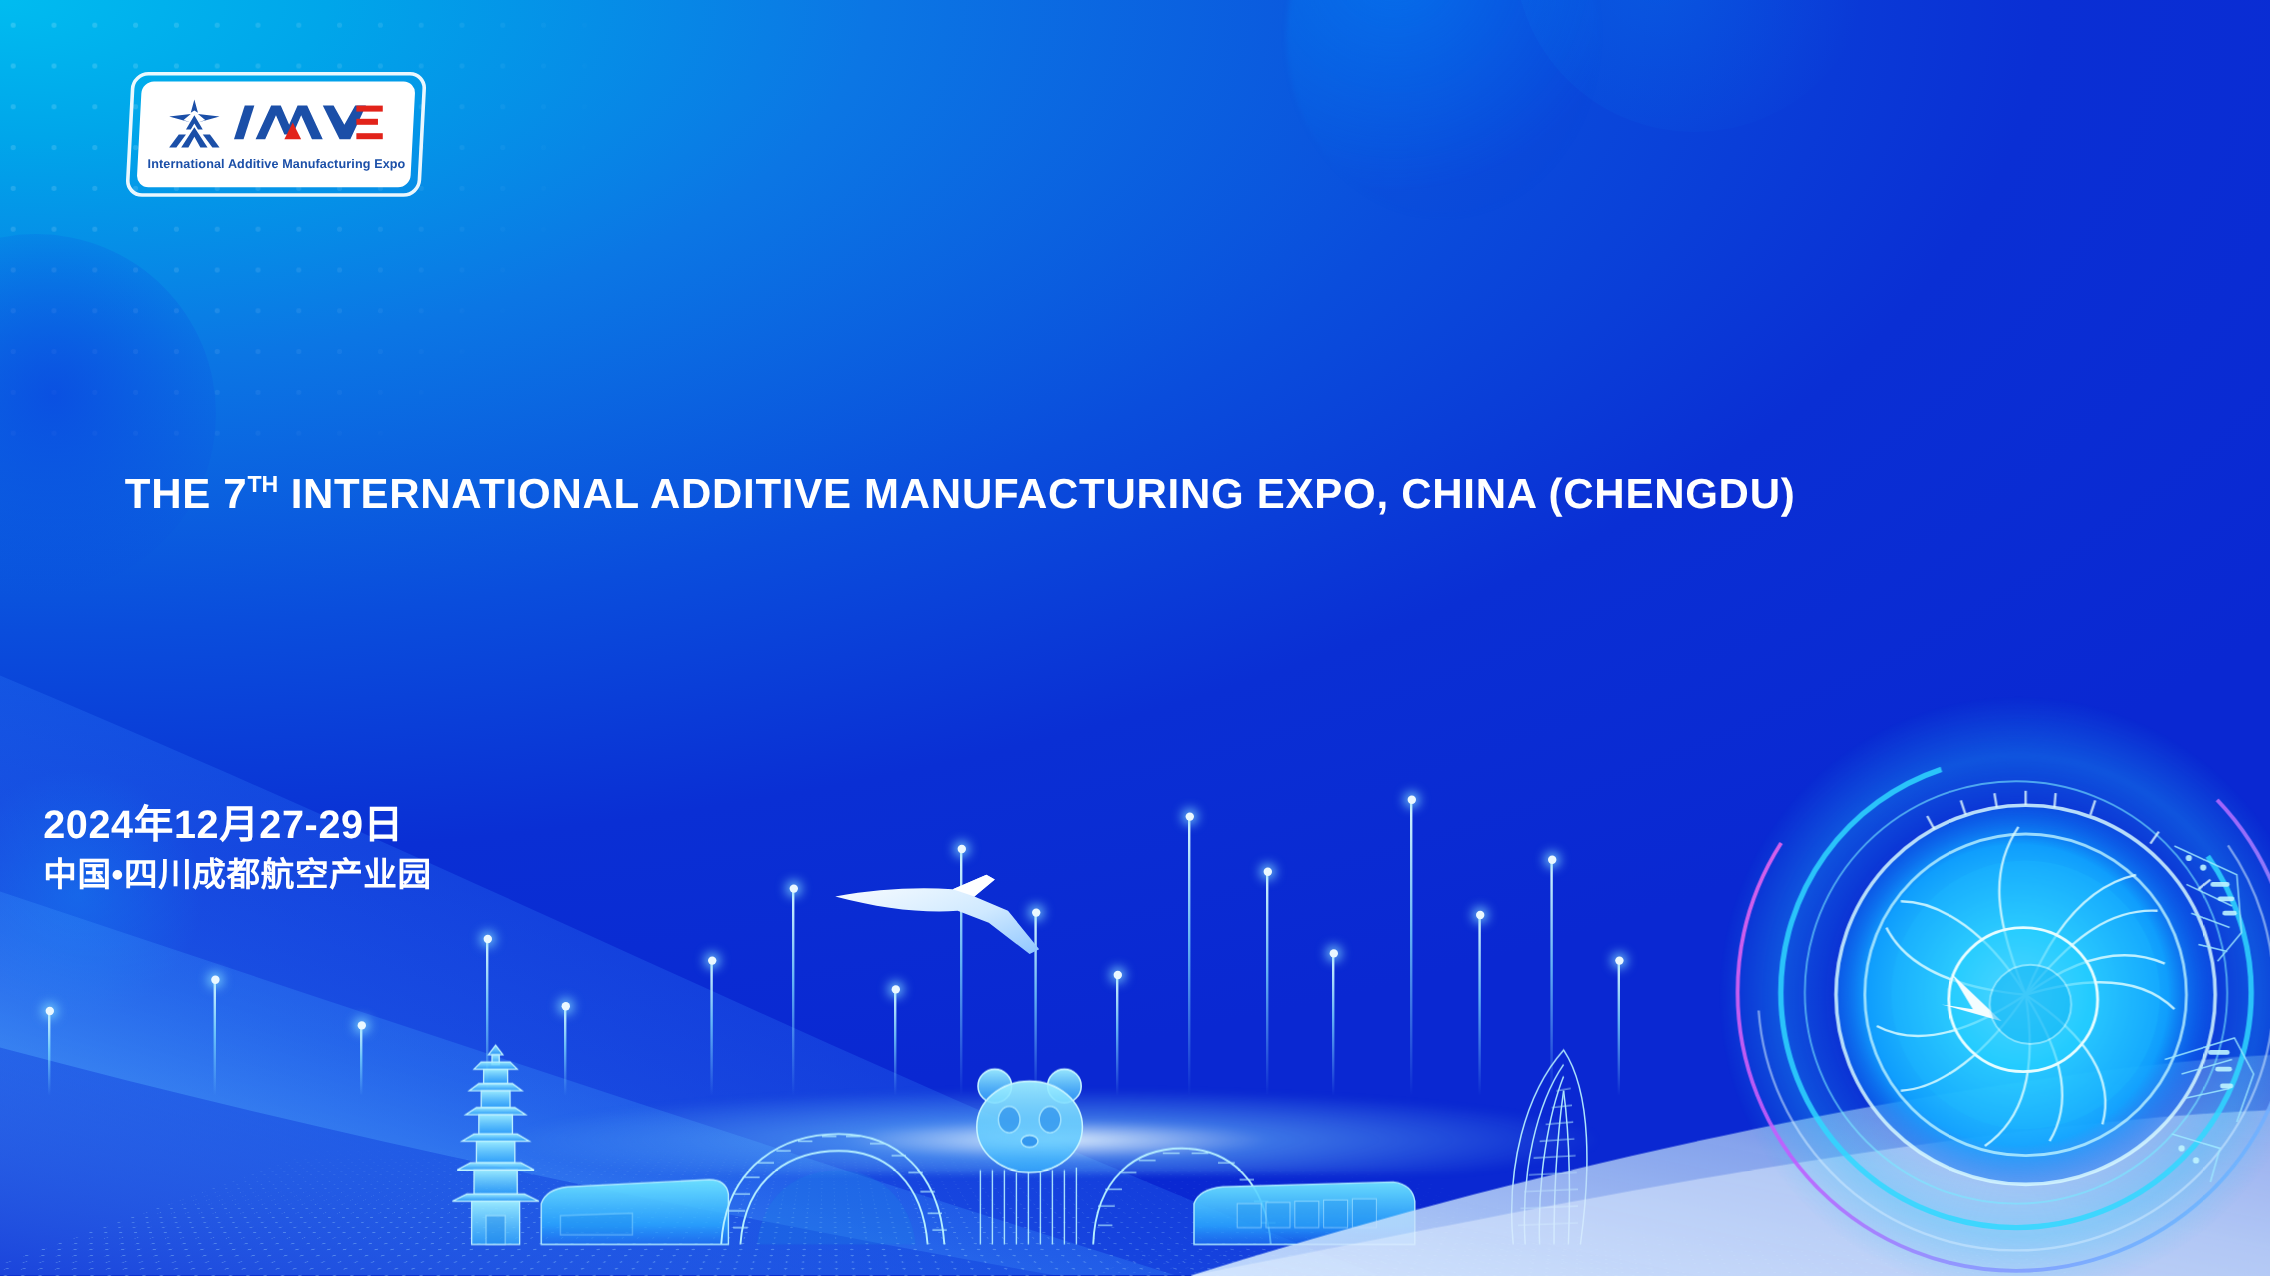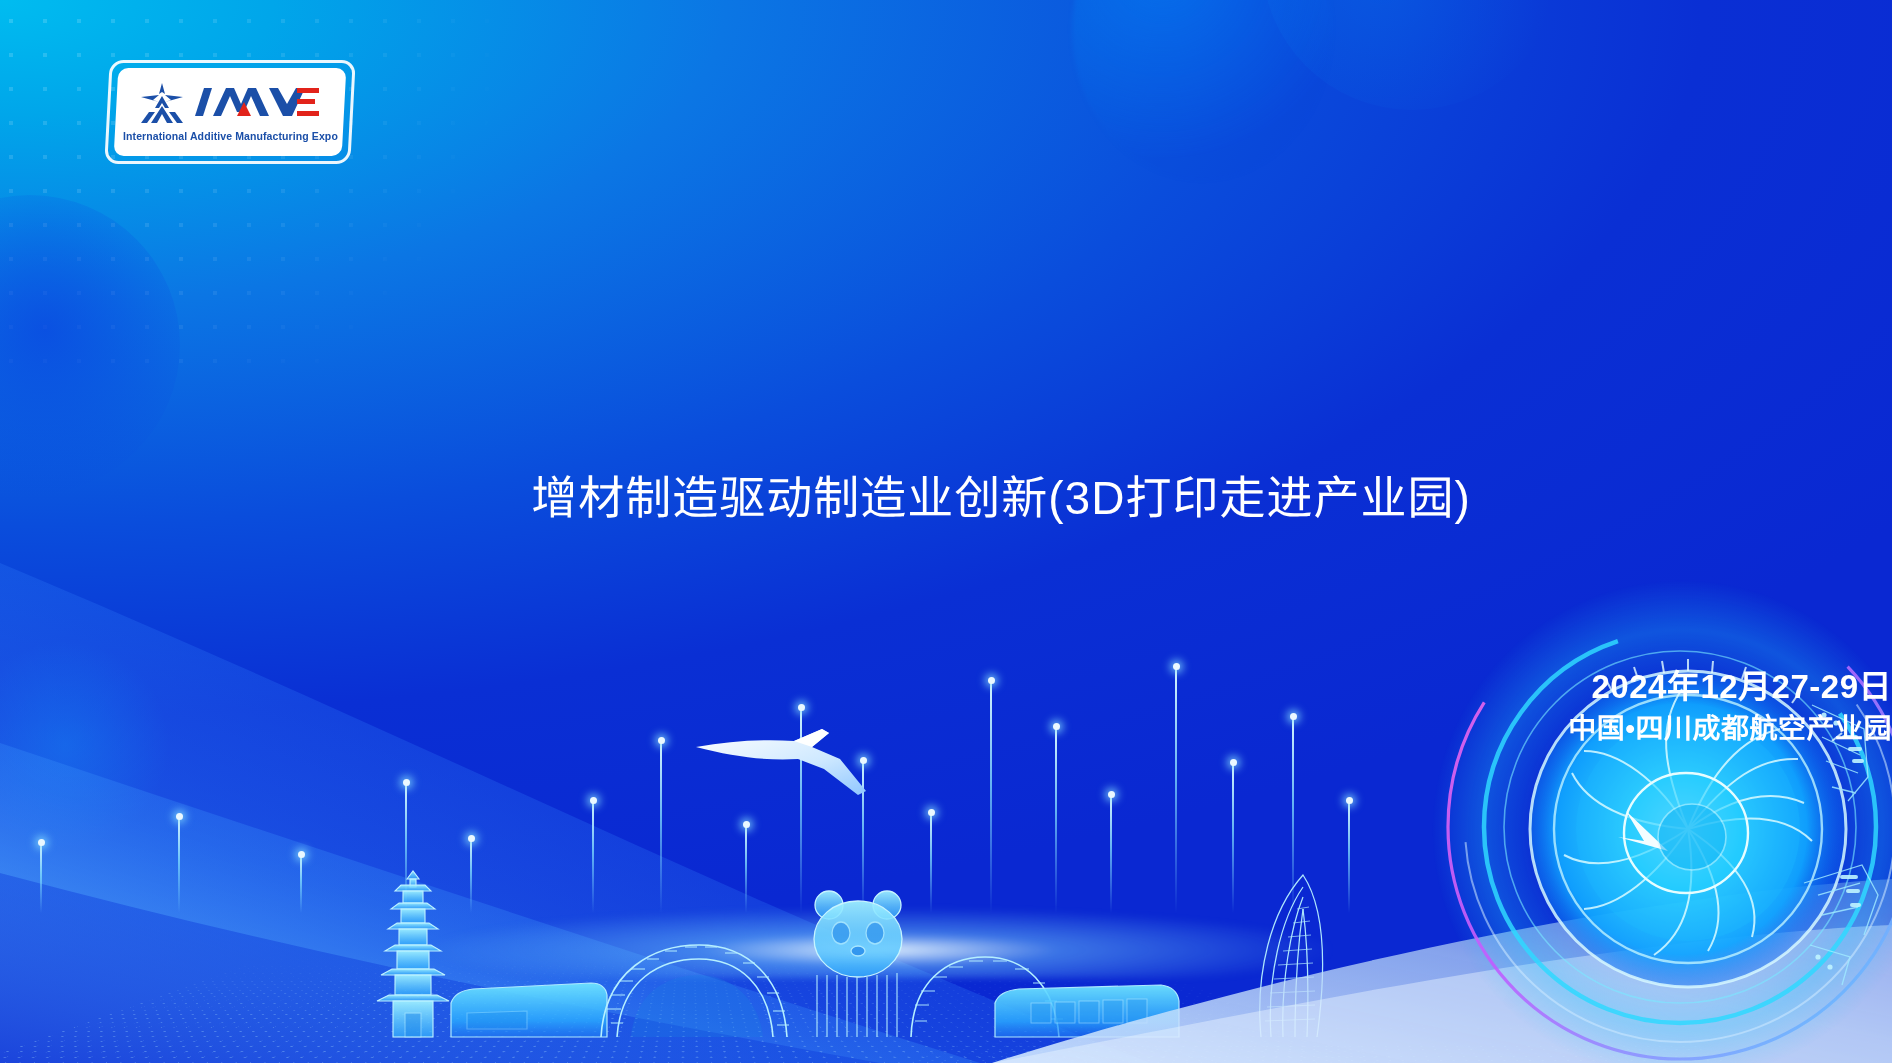--- a/index.html
+++ b/index.html
@@ -131,21 +131,21 @@
     letter-spacing:.6px;white-space:nowrap;
   }
   .title-en sup{font-size:.55em;vertical-align:super;letter-spacing:0;}
   .theme{
     position:absolute;left:0;right:0;top:472px;
     text-align:center;font-size:46px;line-height:1.15;font-weight:500;color:#ffffff;
     letter-spacing:1px;
     padding-left:110px;
   }
   .meta{
-    position:absolute;left:0;right:0;top:665px;text-align:right;
+    position:absolute;left:0;right:0;top:665px;text-align:left;
     padding-left:36px;
   }
   .meta .date{font-size:33px;font-weight:700;color:#ffffff;line-height:1.35;letter-spacing:.5px;}
   .meta .venue{font-size:28px;font-weight:700;color:#ffffff;line-height:1.35;letter-spacing:.5px;}
 </style>
 </head>
 <body>
 
 <div class="banner">
 
@@ -486,21 +486,23 @@
               <rect x="104" y="25" width="22" height="5"></rect>
             </g>
           </svg>
         </span>
       </div>
       <div class="logo-tag">International Additive Manufacturing Expo</div>
     </div>
   </div>
 
 
-
-  <div class="theme">增材制造驱动制造业创新(3D打印走进产业园)</div>
+  <div class="title-en">
+    <span>THE 7</span><sup>TH</sup><span> INTERNATIONAL ADDITIVE MANUFACTURING EXPO, CHINA (CHENGDU)</span>
+  </div>
+
 
   <div class="meta">
     <div class="date">2024年12月27-29日</div>
     <div class="venue">中国•四川成都航空产业园</div>
   </div>
 
 </div>
 
 </body></html>

